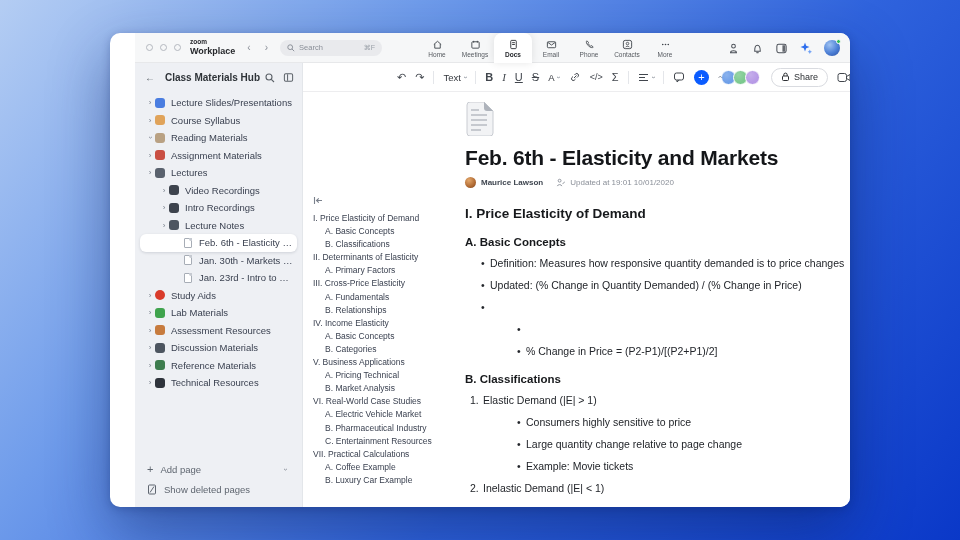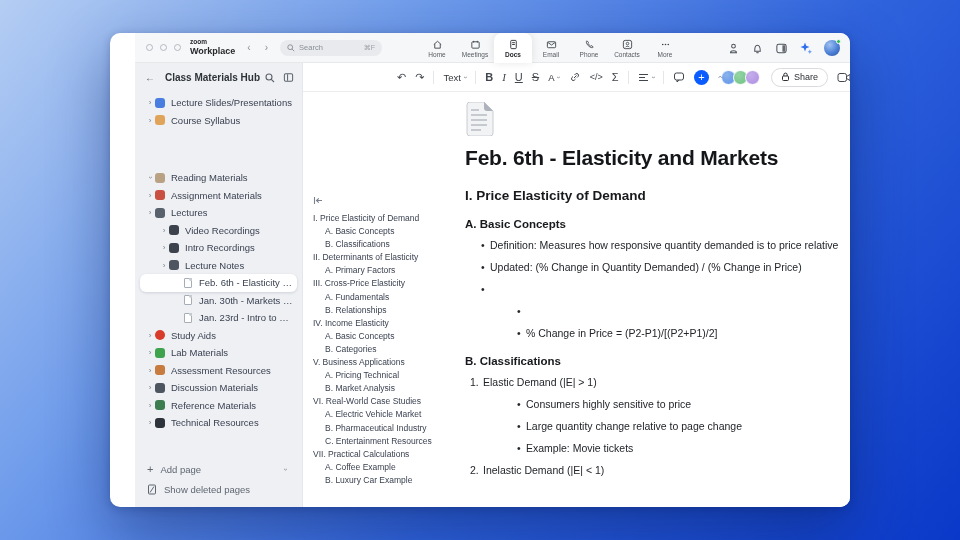--- a/index.html
+++ b/index.html
@@ -247,21 +247,21 @@
             <div class="tree-row" style="padding-left: 5px;">
               <span class="chev">›</span>
               <span class="sq" style="background: rgb(74, 125, 224);"></span>
               <span class="tree-label">Lecture Slides/Presentations</span>
             </div>
             <div class="tree-row" style="padding-left: 5px;">
               <span class="chev">›</span>
               <span class="sq" style="background: rgb(224, 163, 90);"></span>
               <span class="tree-label">Course Syllabus</span>
             </div>
-            <div class="tree-row" style="padding-left: 5px; margin-top: 40px;">
+            <div class="tree-row" style="padding-left: 5px;">
               <span class="chev down">›</span>
               <span class="sq" style="background: rgb(185, 161, 131);"></span>
               <span class="tree-label">Reading Materials</span>
             </div>
             <div class="tree-row" style="padding-left: 5px;">
               <span class="chev">›</span>
               <span class="sq" style="background: rgb(201, 79, 67);"></span>
               <span class="tree-label">Assignment Materials</span>
             </div>
             <div class="tree-row" style="padding-left: 5px;">
@@ -453,26 +453,36 @@
               <path d="M19 0 L28 9 H22 a3 3 0 0 1 -3-3 Z" fill="#aeb3bb"></path>
               <g stroke="#b7bbc2" stroke-width="1.6">
                 <line x1="6" y1="8" x2="14" y2="8"></line>
                   <line x1="6" y1="13" x2="22" y2="13"></line>
                 <line x1="6" y1="18" x2="22" y2="18"></line>
                   <line x1="6" y1="23" x2="22" y2="23"></line>
                 <line x1="6" y1="28" x2="16" y2="28"></line>
               </g>
             </svg>
             <div class="doc-title">Feb. 6th - Elasticity and Markets</div>
+            <div class="byline">
+              <span class="author-av"></span>
+              <span class="author-name">Maurice Lawson</span>
+              <svg width="9" height="9" viewBox="0 0 10 10">
+                <circle cx="4" cy="3" r="1.6" fill="none" stroke="#8a8f98" stroke-width="1"></circle>
+                <path d="M1.5 9 C1.8 6.8 6.2 6.8 6.5 9" fill="none" stroke="#8a8f98" stroke-width="1"></path>
+                <path d="M7 6.5 L9.5 4 L10 4.5 L7.5 7 Z" fill="#8a8f98"></path>
+              </svg>
+              <span class="updated">Updated at 19:01 10/01/2020</span>
+            </div>
             <div id="docbody">
                 <div class="doc-h2">I. Price Elasticity of Demand</div>
                 <div class="doc-h3">A. Basic Concepts</div>
                 <div class="doc-li lvl1">
                   <span class="marker">•</span>
-                  <span>Definition: Measures how responsive quantity demanded is to price relative</span>
+                  <span>Definition: Measures how responsive quantity demanded is to price changes</span>
                 </div>
                 <div class="doc-li lvl1">
                   <span class="marker">•</span>
                   <span>Updated: (% Change in Quantity Demanded) / (% Change in Price)</span>
                 </div>
                 <div class="doc-li lvl1">
                   <span class="marker">•</span>
                 </div>
                 <div class="doc-li lvl2">
                   <span class="marker">•</span>

